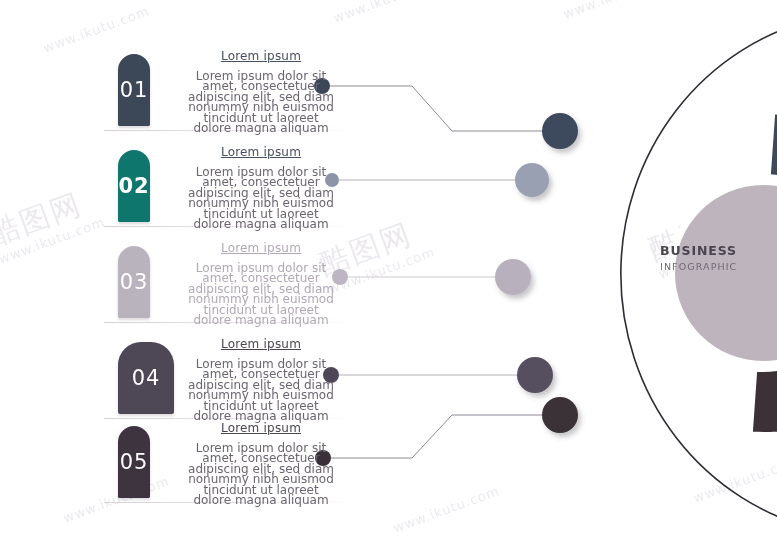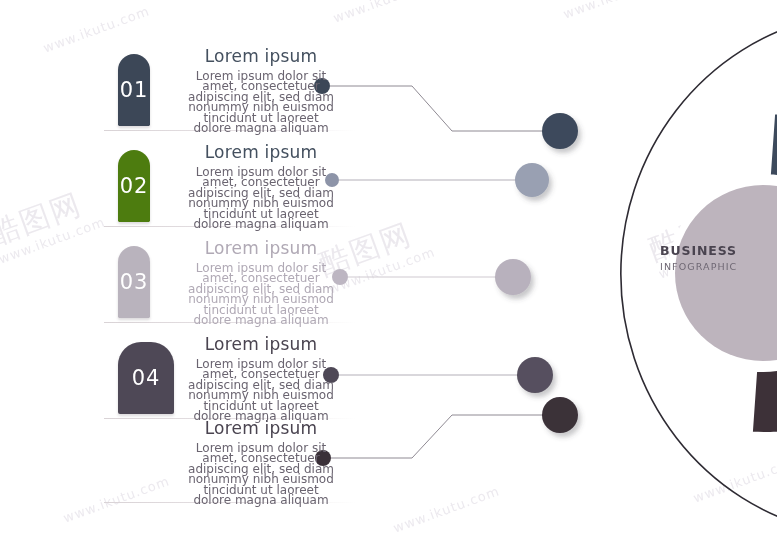--- a/index.html
+++ b/index.html
@@ -42,26 +42,27 @@
     position:absolute;left:0;right:0;top:50%;
     transform:translateY(-50%);
     text-align:center;
     font-size:21px;
     color:#ffffff;
     font-family:"DejaVu Sans", sans-serif;
     letter-spacing:1px;
   }
   .txt{position:absolute;left:186px;top:0;width:150px;text-align:center;}
   .head{
-    font-size:17px;
+    font-size:12px;
     font-weight:400;
     letter-spacing:.2px;
     line-height:20px;
     margin:0 0 5px 0;
     font-family:"DejaVu Sans", sans-serif;
+    text-decoration:underline;
   }
   .body{
     font-size:12px;
     line-height:10.4px;
     margin:0;
     font-family:"DejaVu Sans", sans-serif;
   }
 
   
   #conn{position:absolute;left:0;top:0;width:777px;height:544px;}
@@ -155,21 +156,21 @@
         <div class="badge" style="background: rgb(60, 71, 87);">
           <span>01</span>
         </div>
         <div class="txt">
           <p class="head" style="color: rgb(68, 80, 95);">Lorem ipsum</p>
           <p class="body" style="color: rgb(106, 100, 112);">Lorem ipsum dolor sit amet, consectetuer adipiscing elit, sed diam nonummy nibh euismod tincidunt ut laoreet dolore magna aliquam</p>
         </div>
       </div>
       <div class="row" style="top: 142px;">
         <div class="row-line"></div>
-        <div class="badge" style="background: #4d7c0f;">
+        <div class="badge" style="background: #0f766e; font-weight: bold;">
           <span>02</span>
         </div>
         <div class="txt">
           <p class="head" style="color: rgb(68, 80, 95);">Lorem ipsum</p>
           <p class="body" style="color: rgb(106, 100, 112);">Lorem ipsum dolor sit amet, consectetuer adipiscing elit, sed diam nonummy nibh euismod tincidunt ut laoreet dolore magna aliquam</p>
         </div>
       </div>
       <div class="row" style="top: 238px;">
         <div class="row-line"></div>
         <div class="badge" style="background: rgb(185, 179, 189);">
@@ -185,20 +186,23 @@
         <div class="badge" style="background: rgb(78, 72, 86); padding-left: 24px;">
           <span>04</span>
         </div>
         <div class="txt">
           <p class="head" style="color: rgb(74, 68, 80);">Lorem ipsum</p>
           <p class="body" style="color: rgb(106, 100, 112);">Lorem ipsum dolor sit amet, consectetuer adipiscing elit, sed diam nonummy nibh euismod tincidunt ut laoreet dolore magna aliquam</p>
         </div>
       </div>
       <div class="row" style="top: 418px;">
         <div class="row-line"></div>
+        <div class="badge" style="background: rgb(62, 52, 64);">
+          <span>05</span>
+        </div>
         <div class="txt">
           <p class="head" style="color: rgb(74, 68, 80);">Lorem ipsum</p>
           <p class="body" style="color: rgb(106, 100, 112);">Lorem ipsum dolor sit amet, consectetuer adipiscing elit, sed diam nonummy nibh euismod tincidunt ut laoreet dolore magna aliquam</p>
         </div>
       </div>
     </div>
 
   <svg id="donut" viewBox="0 0 330 330">
     <g id="donut-segs">
         <path d="M 176.16103579906007 5.389751958428121 A 160 160 0 0 1 267.8460175498463 42.43288910096352 L 227.99318574928085 89.92764457434015 A 98 98 0 0 0 171.8361344269243 67.23872307453723 Z" fill="#3d4a5c" stroke="#ffffff" stroke-width="2"></path>

